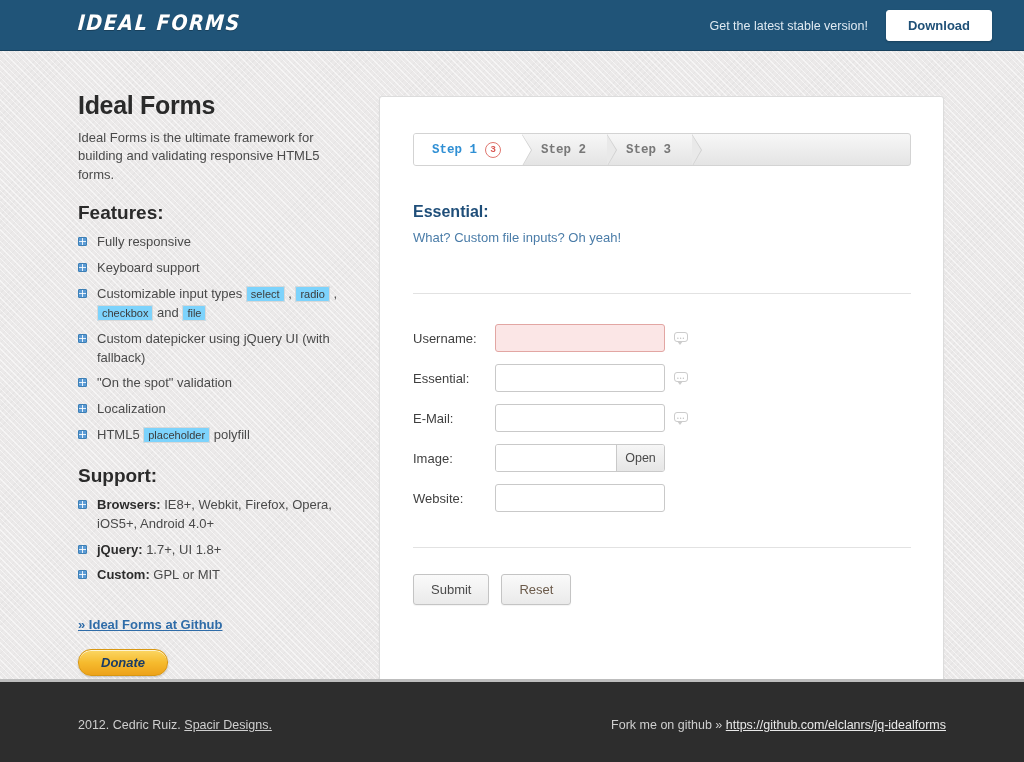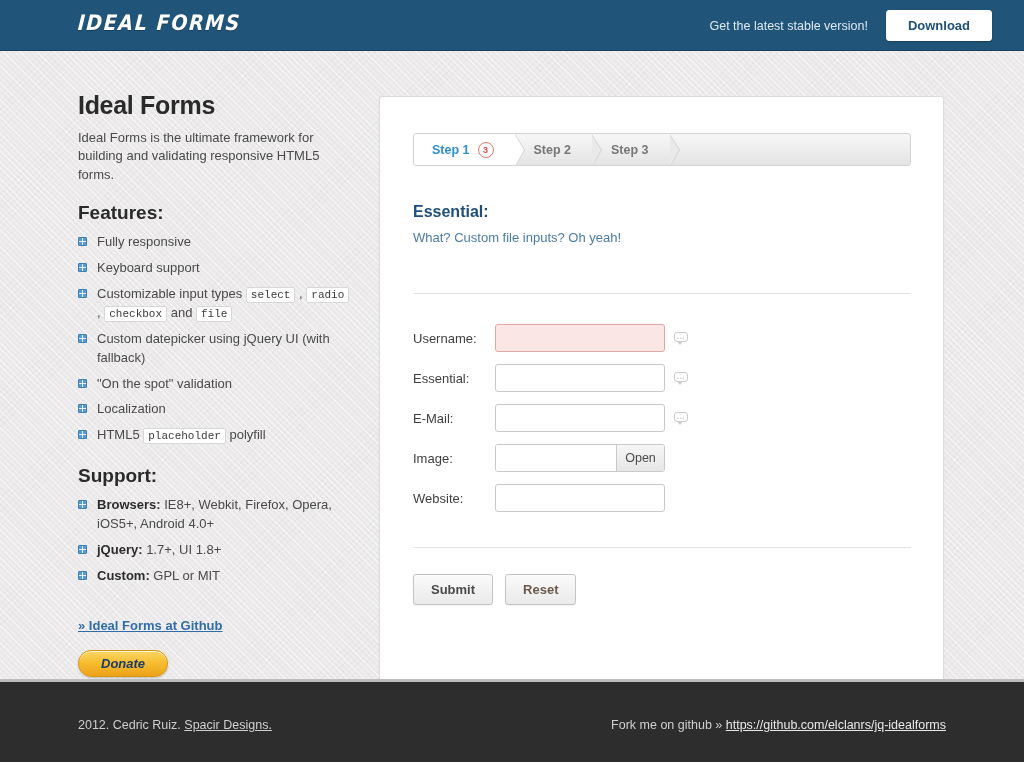--- a/index.html
+++ b/index.html
@@ -141,23 +141,23 @@
     background: rgba(255,255,255,.85);
   }
   .bullet-icon::after {
     content: "";
     position: absolute;
     left: 0; top: 3px;
     width: 7px; height: 1px;
     background: rgba(255,255,255,.85);
   }
   code.kw {
-    font-family: Liberation Mono, monospace;
+    font-family: Liberation Sans, sans-serif;
     font-size: 11px;
-    background: #ffffff;
+    background: #7dd3fc;
     border: 1px solid #d8d8d8;
     border-radius: 2px;
     padding: 1px 4px;
     color: #3b3b3b;
     white-space: nowrap;
   }
   ul.feat li b { color: #2c2c2c; }
   .gh-link {
     display: inline-block;
     margin-top: 12px;
@@ -198,20 +198,21 @@
   .steps {
     position: absolute;
     left: 33px; top: 36px;
     width: 498px;
     height: 33px;
     background: linear-gradient(to bottom, #f7f7f7 0%, #e4e4e4 100%);
     border: 1px solid #d3d3d3;
     border-radius: 3px;
     display: flex;
     overflow: hidden;
+    font-family: Liberation Mono, monospace;
   }
   .step {
     position: relative;
     display: flex;
     align-items: center;
     gap: 8px;
     padding: 0 22px 0 18px;
     font-size: 12.5px;
     font-weight: bold;
     color: #777777;
@@ -388,21 +389,20 @@
   .btn {
     background: linear-gradient(to bottom, #fafafa, #eaeaea);
     border: 1px solid #c4c4c4;
     border-radius: 3px;
     font-size: 13px;
     color: #4a4a4a;
     padding: 7px 17px;
     cursor: pointer;
     font-family: "Liberation Sans", sans-serif;
     box-shadow: 0 1px 1px rgba(0,0,0,.05);
-    font-weight: bold;
   }
   .btn.reset { color: #6b5a4a; }
 
   
   .footer {
     position: absolute;
     left: 0; top: 679px;
     width: 1024px;
     height: 83px;
     background: #2d2d2d;

